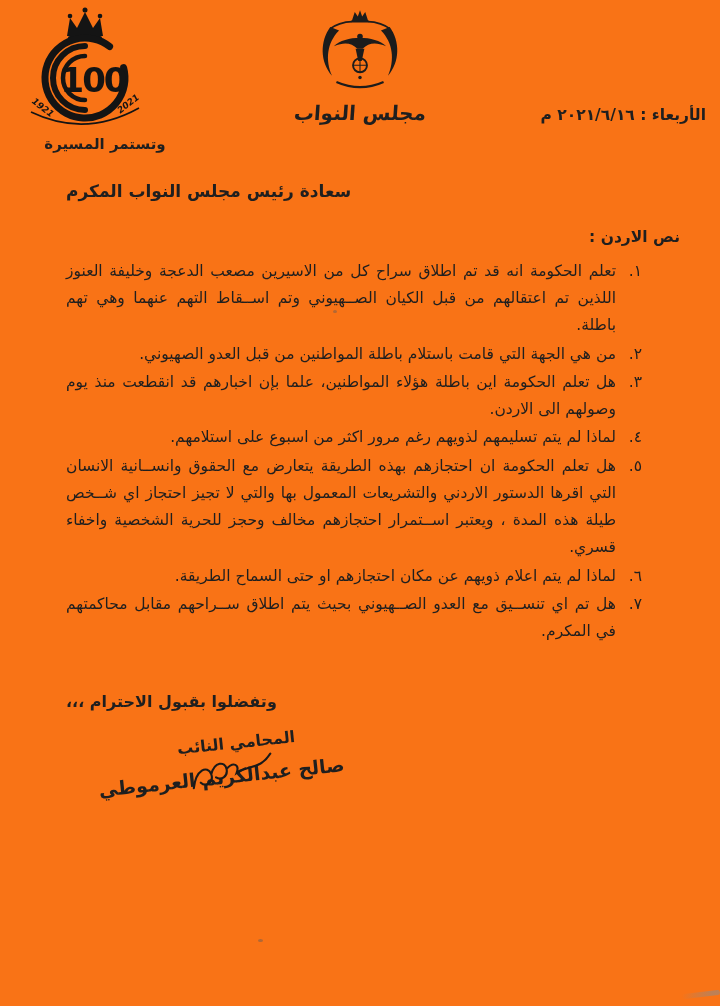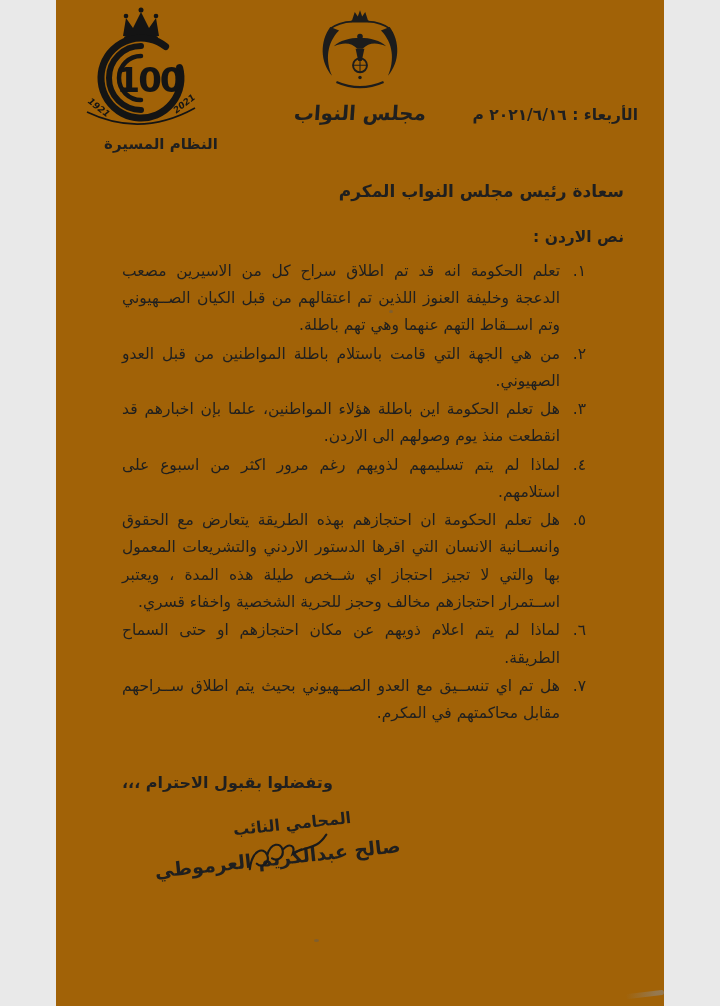--- a/index.html
+++ b/index.html
@@ -1,31 +1,31 @@
 <!DOCTYPE html>
 <html lang="ar"><head>
 <meta charset="utf-8">
 <style>
   html,body{margin:0;padding:0;background:#e9e9e9;}
   .page{
-    position:relative;width:608px;height:1006px;margin:0 auto;
-    background:#a16207;color:#1f1f1f;direction:rtl;overflow:hidden;
+    position:relative;width:720px;height:1006px;margin:0 auto;
+    background:#f97316;color:#1f1f1f;direction:rtl;overflow:hidden;
     font-family:"DejaVu Sans",sans-serif;
   }
   
   .centennial{position:absolute;top:6px;left:14px;width:152px;direction:ltr;text-align:center;}
   .centennial svg{display:block;margin:0 auto;}
   .centennial .tagline{font-weight:bold;font-size:15px;margin-top:1px;transform:translateX(15px);letter-spacing:.5px;}
   .emblem{position:absolute;top:10px;left:50%;transform:translateX(-50%);width:190px;text-align:center;}
   .emblem svg{display:block;margin:0 auto;}
   .emblem-caption{font-size:20px;font-weight:bold;margin-top:3px;transform:skewX(-4deg);}
-  .date{position:absolute;top:106px;right:26px;font-size:15.5px;font-weight:600;letter-spacing:.4px;}
+  .date{position:absolute;top:106px;right:14px;font-size:15.5px;font-weight:600;letter-spacing:.4px;}
   
   .letter{position:relative;padding:180px 40px 0 66px;}
-  .salutation{font-size:17px;font-weight:bold;text-align:right;margin:0;line-height:1.4;}
+  .salutation{font-size:17px;font-weight:bold;text-align:left;margin:0;line-height:1.4;}
   .intro{font-size:15.5px;font-weight:bold;line-height:1.8;text-align:justify;margin:60px 0 0;min-height:56px;}
   .q-label{font-size:15.5px;font-weight:bold;margin-top:24px;}
   .questions{list-style:none;margin:12px 38px 0 0;padding:0;font-size:15.5px;line-height:1.76;min-height:388px;}
   .questions li{display:flex;align-items:flex-start;}
   .questions li + li{margin-top:1px;}
   .q-num{flex:0 0 26px;}
   .q-text{flex:1;text-align:justify;}
   .closing{text-align:left;font-weight:bold;font-size:16px;margin-top:46px;letter-spacing:.3px;}
   
   .signature{position:relative;width:252px;margin-top:24px;margin-left:28px;margin-right:auto;
@@ -62,21 +62,21 @@
         <path d="M70,40 A32,32 0 0 0 70,104" stroke-width="6"></path>
         <path d="M70,50 A22,22 0 0 0 70,94" stroke-width="4.5"></path>
       </g>
 
       <text x="78" y="86" text-anchor="middle" font-family="DejaVu Sans, sans-serif" font-size="34" font-weight="bold" letter-spacing="-2" fill="#141414">100</text>
 
       <path d="M16,106 Q70,132 124,102" fill="none" stroke="#141414" stroke-width="1.6"></path>
       <text x="26" y="104" font-size="9" font-style="italic" font-weight="bold" fill="#141414" font-family="DejaVu Sans, sans-serif" transform="rotate(38 26 104)" text-anchor="middle">1921</text>
       <text x="115" y="100" font-size="9" font-style="italic" font-weight="bold" fill="#141414" font-family="DejaVu Sans, sans-serif" transform="rotate(-38 115 100)" text-anchor="middle">2021</text>
     </svg>
-    <div class="tagline">النظام المسيرة</div>
+    <div class="tagline">وتستمر المسيرة</div>
   </div>
 
   <div class="emblem">
     <svg width="96" height="88" viewBox="0 0 110 100">
       <g fill="#1c1c1c" stroke="#1c1c1c">
 
         <g stroke="none">
           <path d="M46,11 L49,2 L52.5,7 L55,0 L57.5,7 L61,2 L64,11 Z"></path>
           <rect x="45" y="11" width="20" height="3" rx="1.5"></rect>
         </g>

